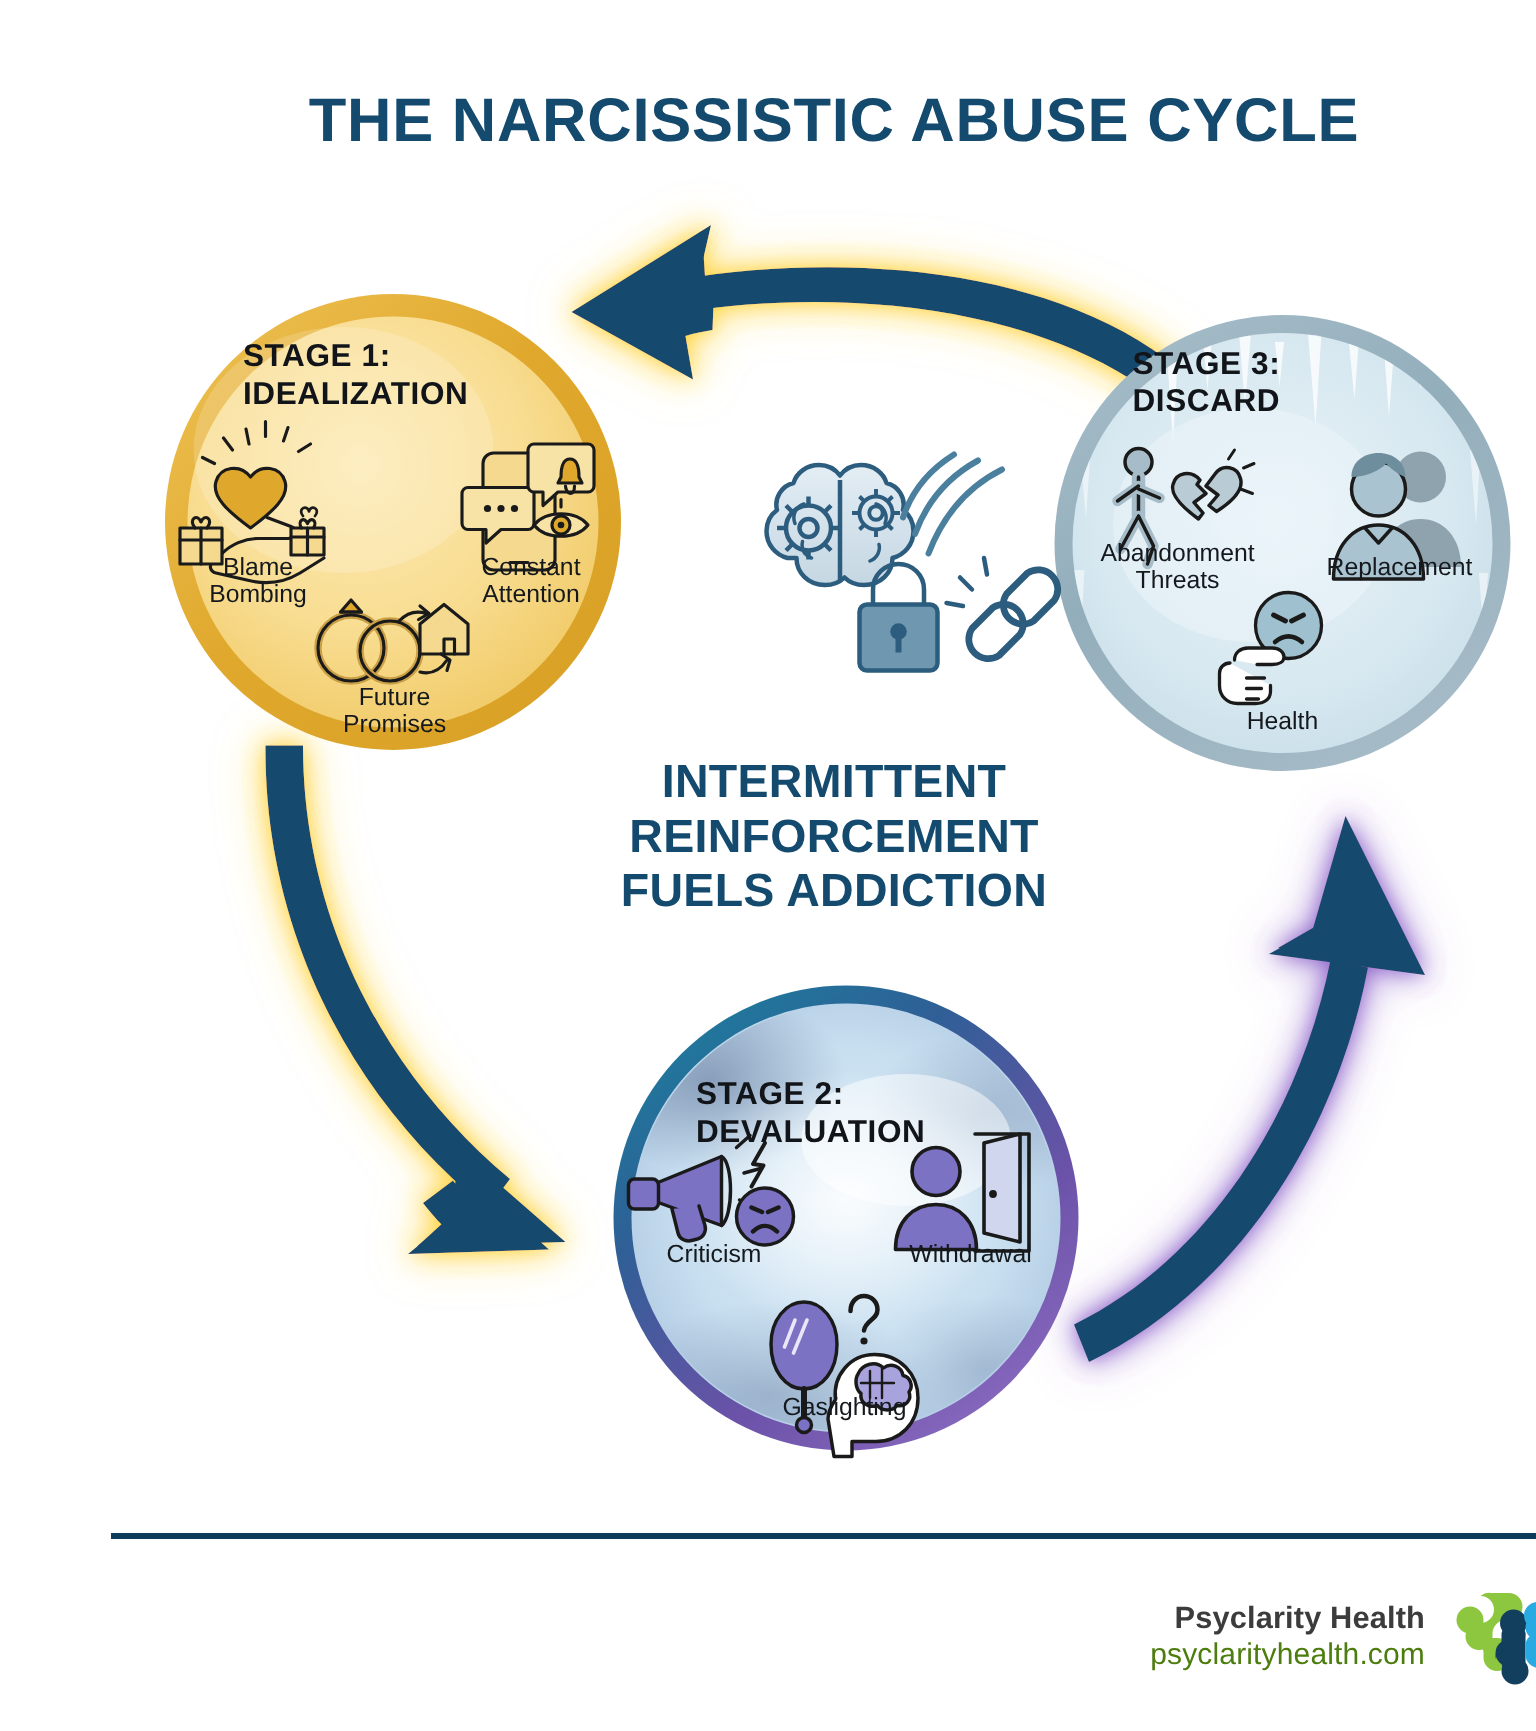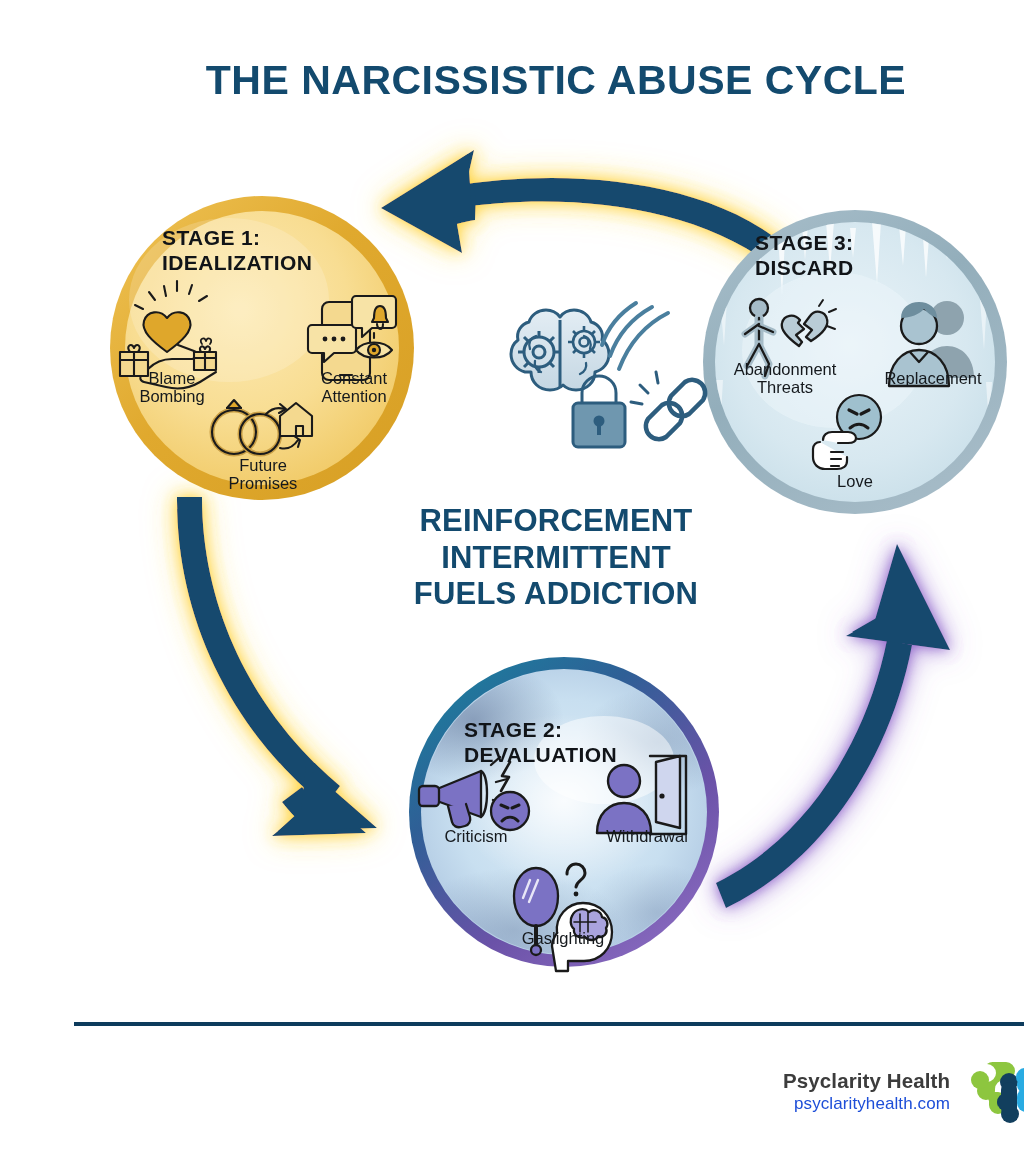--- a/index.html
+++ b/index.html
@@ -44,21 +44,21 @@
   #divider {
     position: absolute; left: 30px; top: 1022px; width: 964px; height: 4px;
     background: #0d3b5c;
   }
   #footer {
     position: absolute; left: 600px; top: 1058px; width: 400px;
     display: flex; align-items: center; justify-content: flex-end; gap: 18px;
   }
   #footer-text { text-align: right; }
   #brand-name { font-size: 20.5px; font-weight: 700; color: #3c3c3c; letter-spacing:.1px;}
-  #brand-url  { font-size: 17px; color: #1d4ed8; margin-top: 1px; letter-spacing:.1px;}
+  #brand-url  { font-size: 20px; color: #4d7c0f; margin-top: 1px; letter-spacing:.1px;}
 </style>
 </head>
 <body>
 
 <div id="canvas">
 
   <div id="title">THE NARCISSISTIC ABUSE CYCLE</div>
 
   <svg id="art" viewBox="0 0 1024 1154">
     <defs>
@@ -408,36 +408,36 @@
   </div>
 
   <div class="item-label" style="left:662px; top:360px; width:158px;">
     <div>Abandonment</div>
     <div>Threats</div>
   </div>
   <div class="item-label" style="left:826px; top:369px; width:126px;">
     <div>Replacement</div>
   </div>
   <div class="item-label" style="left:760px; top:472px; width:102px;">
-    <div>Love</div>
+    <div>Health</div>
   </div>
 
   <div class="item-label" style="left:377px; top:827px; width:110px;">
     <div>Criticism</div>
   </div>
   <div class="item-label" style="left:540px; top:827px; width:126px;">
     <div>Withdrawal</div>
   </div>
   <div class="item-label" style="left:456px; top:929px; width:126px;">
     <div>Gaslighting</div>
   </div>
 
   <div id="center-text">
+    <div>INTERMITTENT</div>
     <div>REINFORCEMENT</div>
-    <div>INTERMITTENT</div>
     <div>FUELS ADDICTION</div>
   </div>
 
   <div id="divider"></div>
 
   <div id="footer">
     <div id="footer-text">
       <div id="brand-name">Psyclarity Health</div>
       <div id="brand-url">psyclarityhealth.com</div>
     </div>

